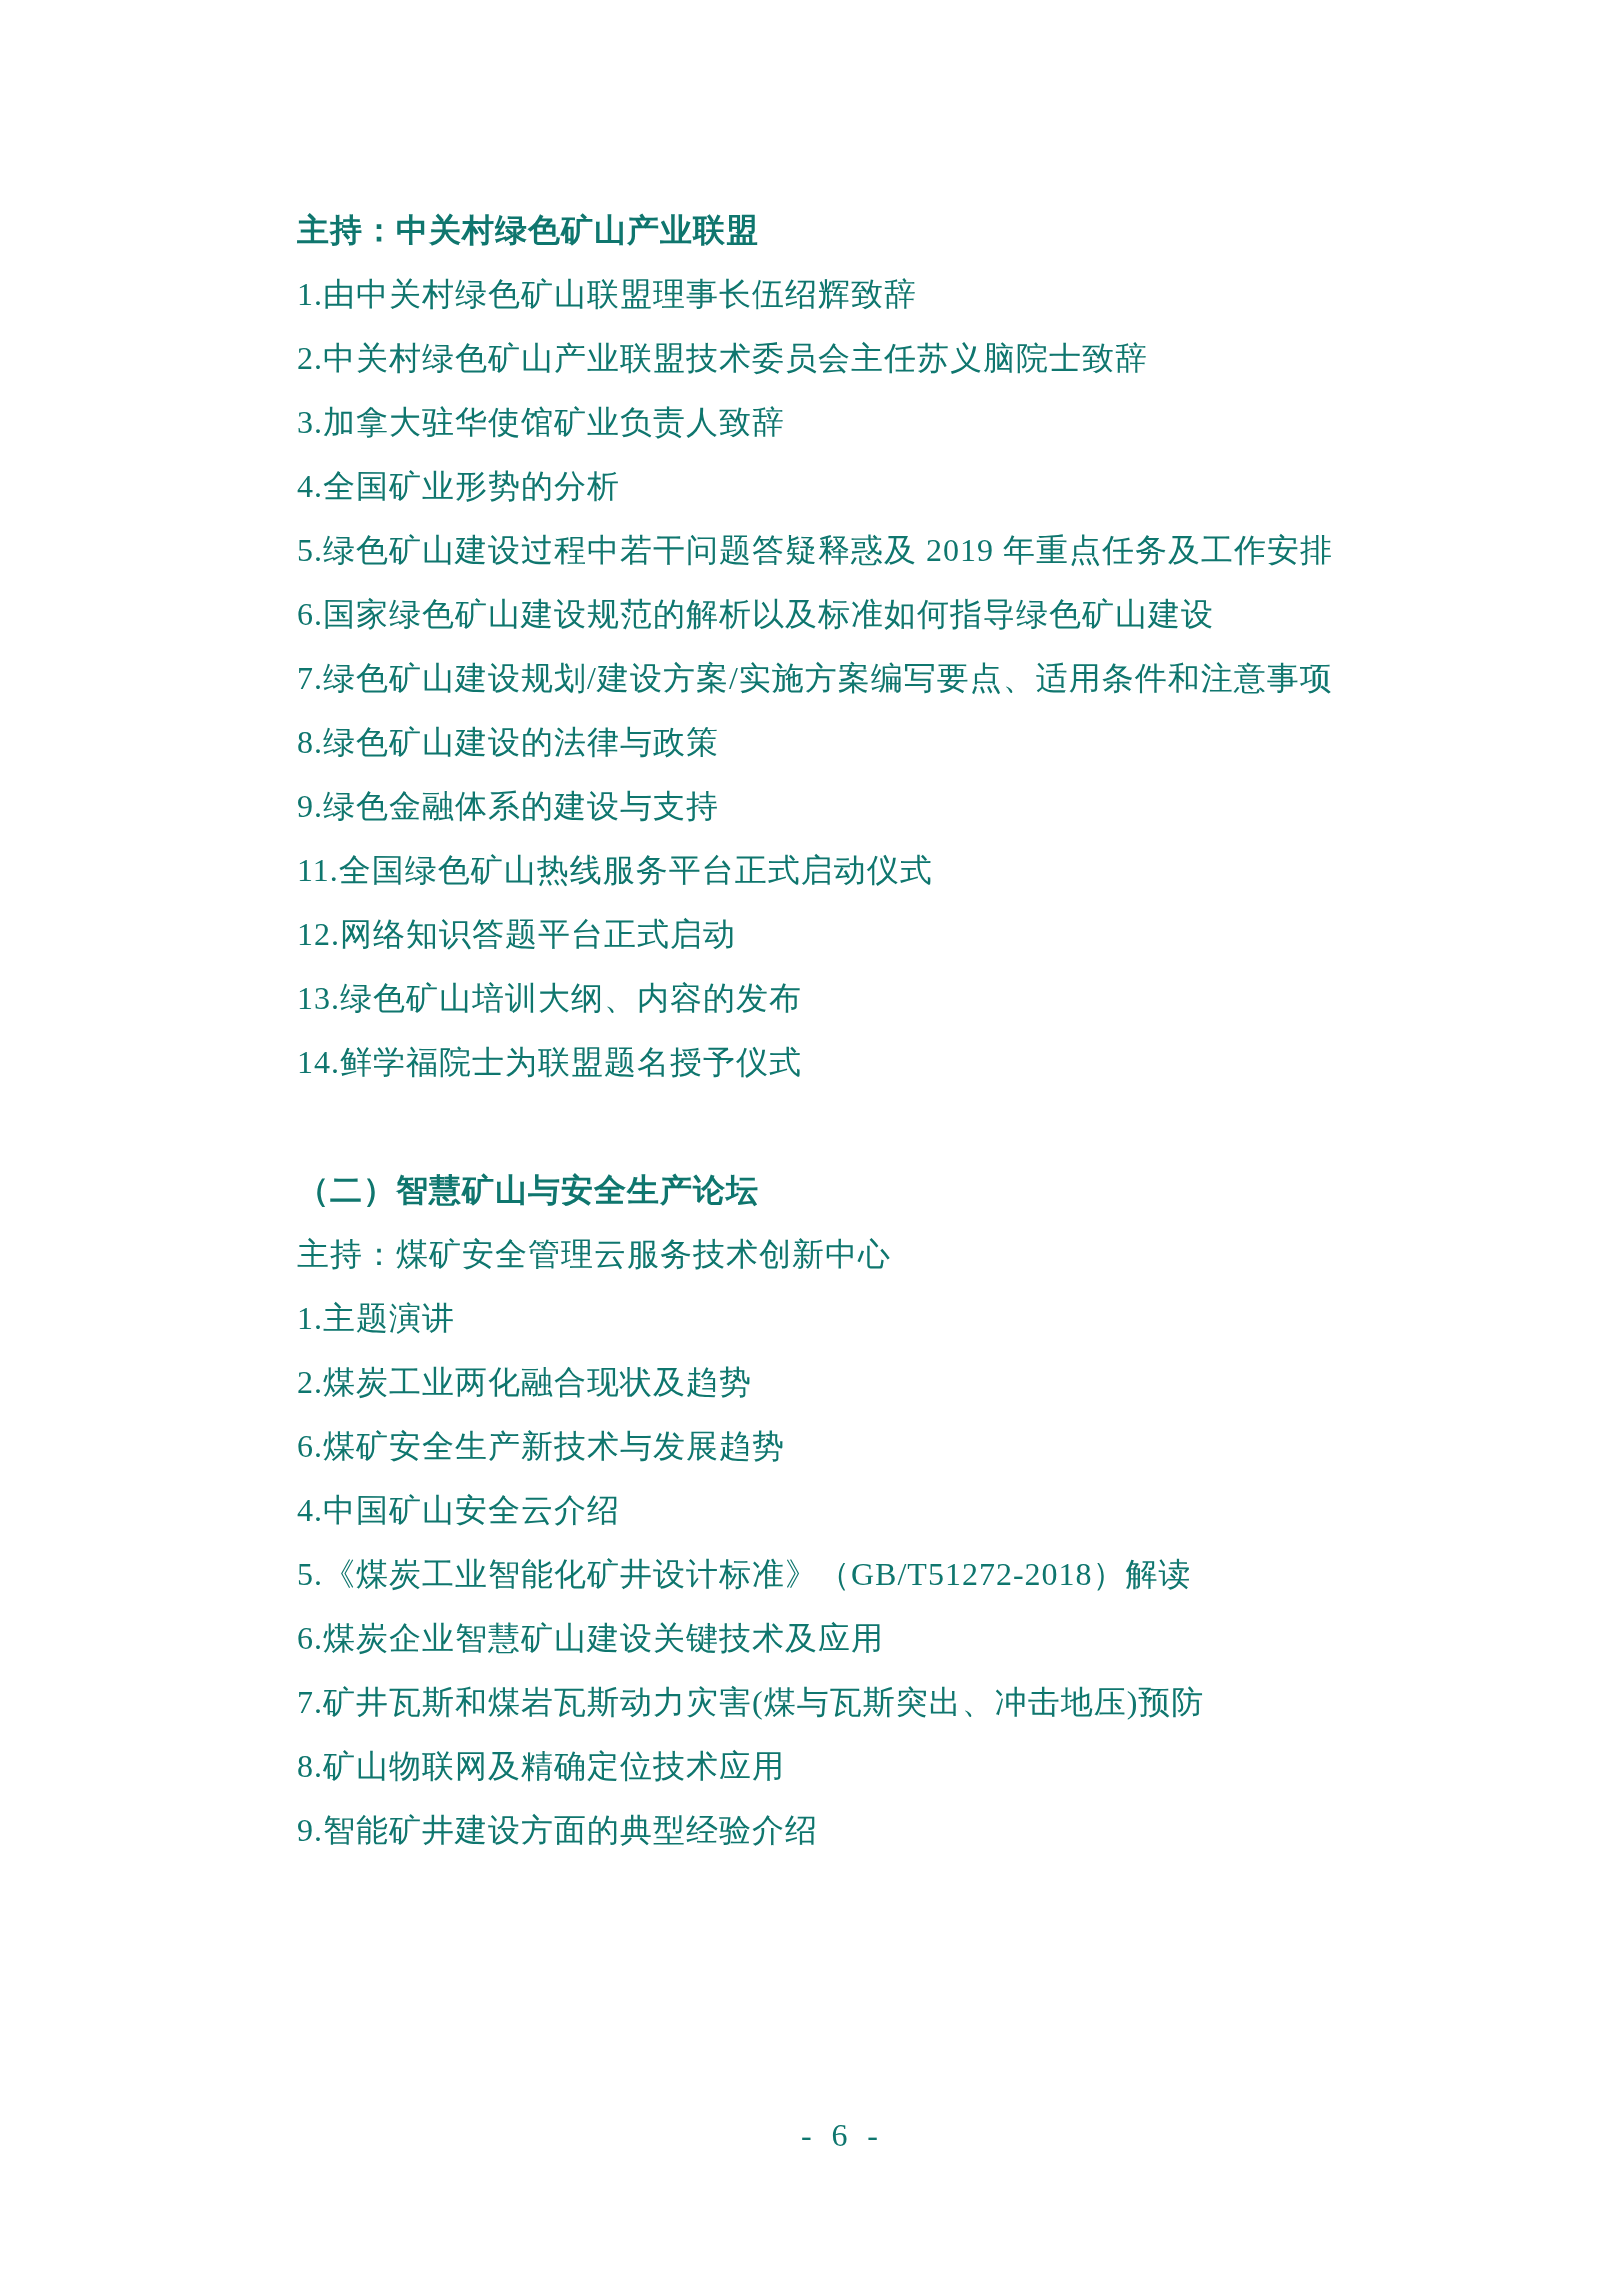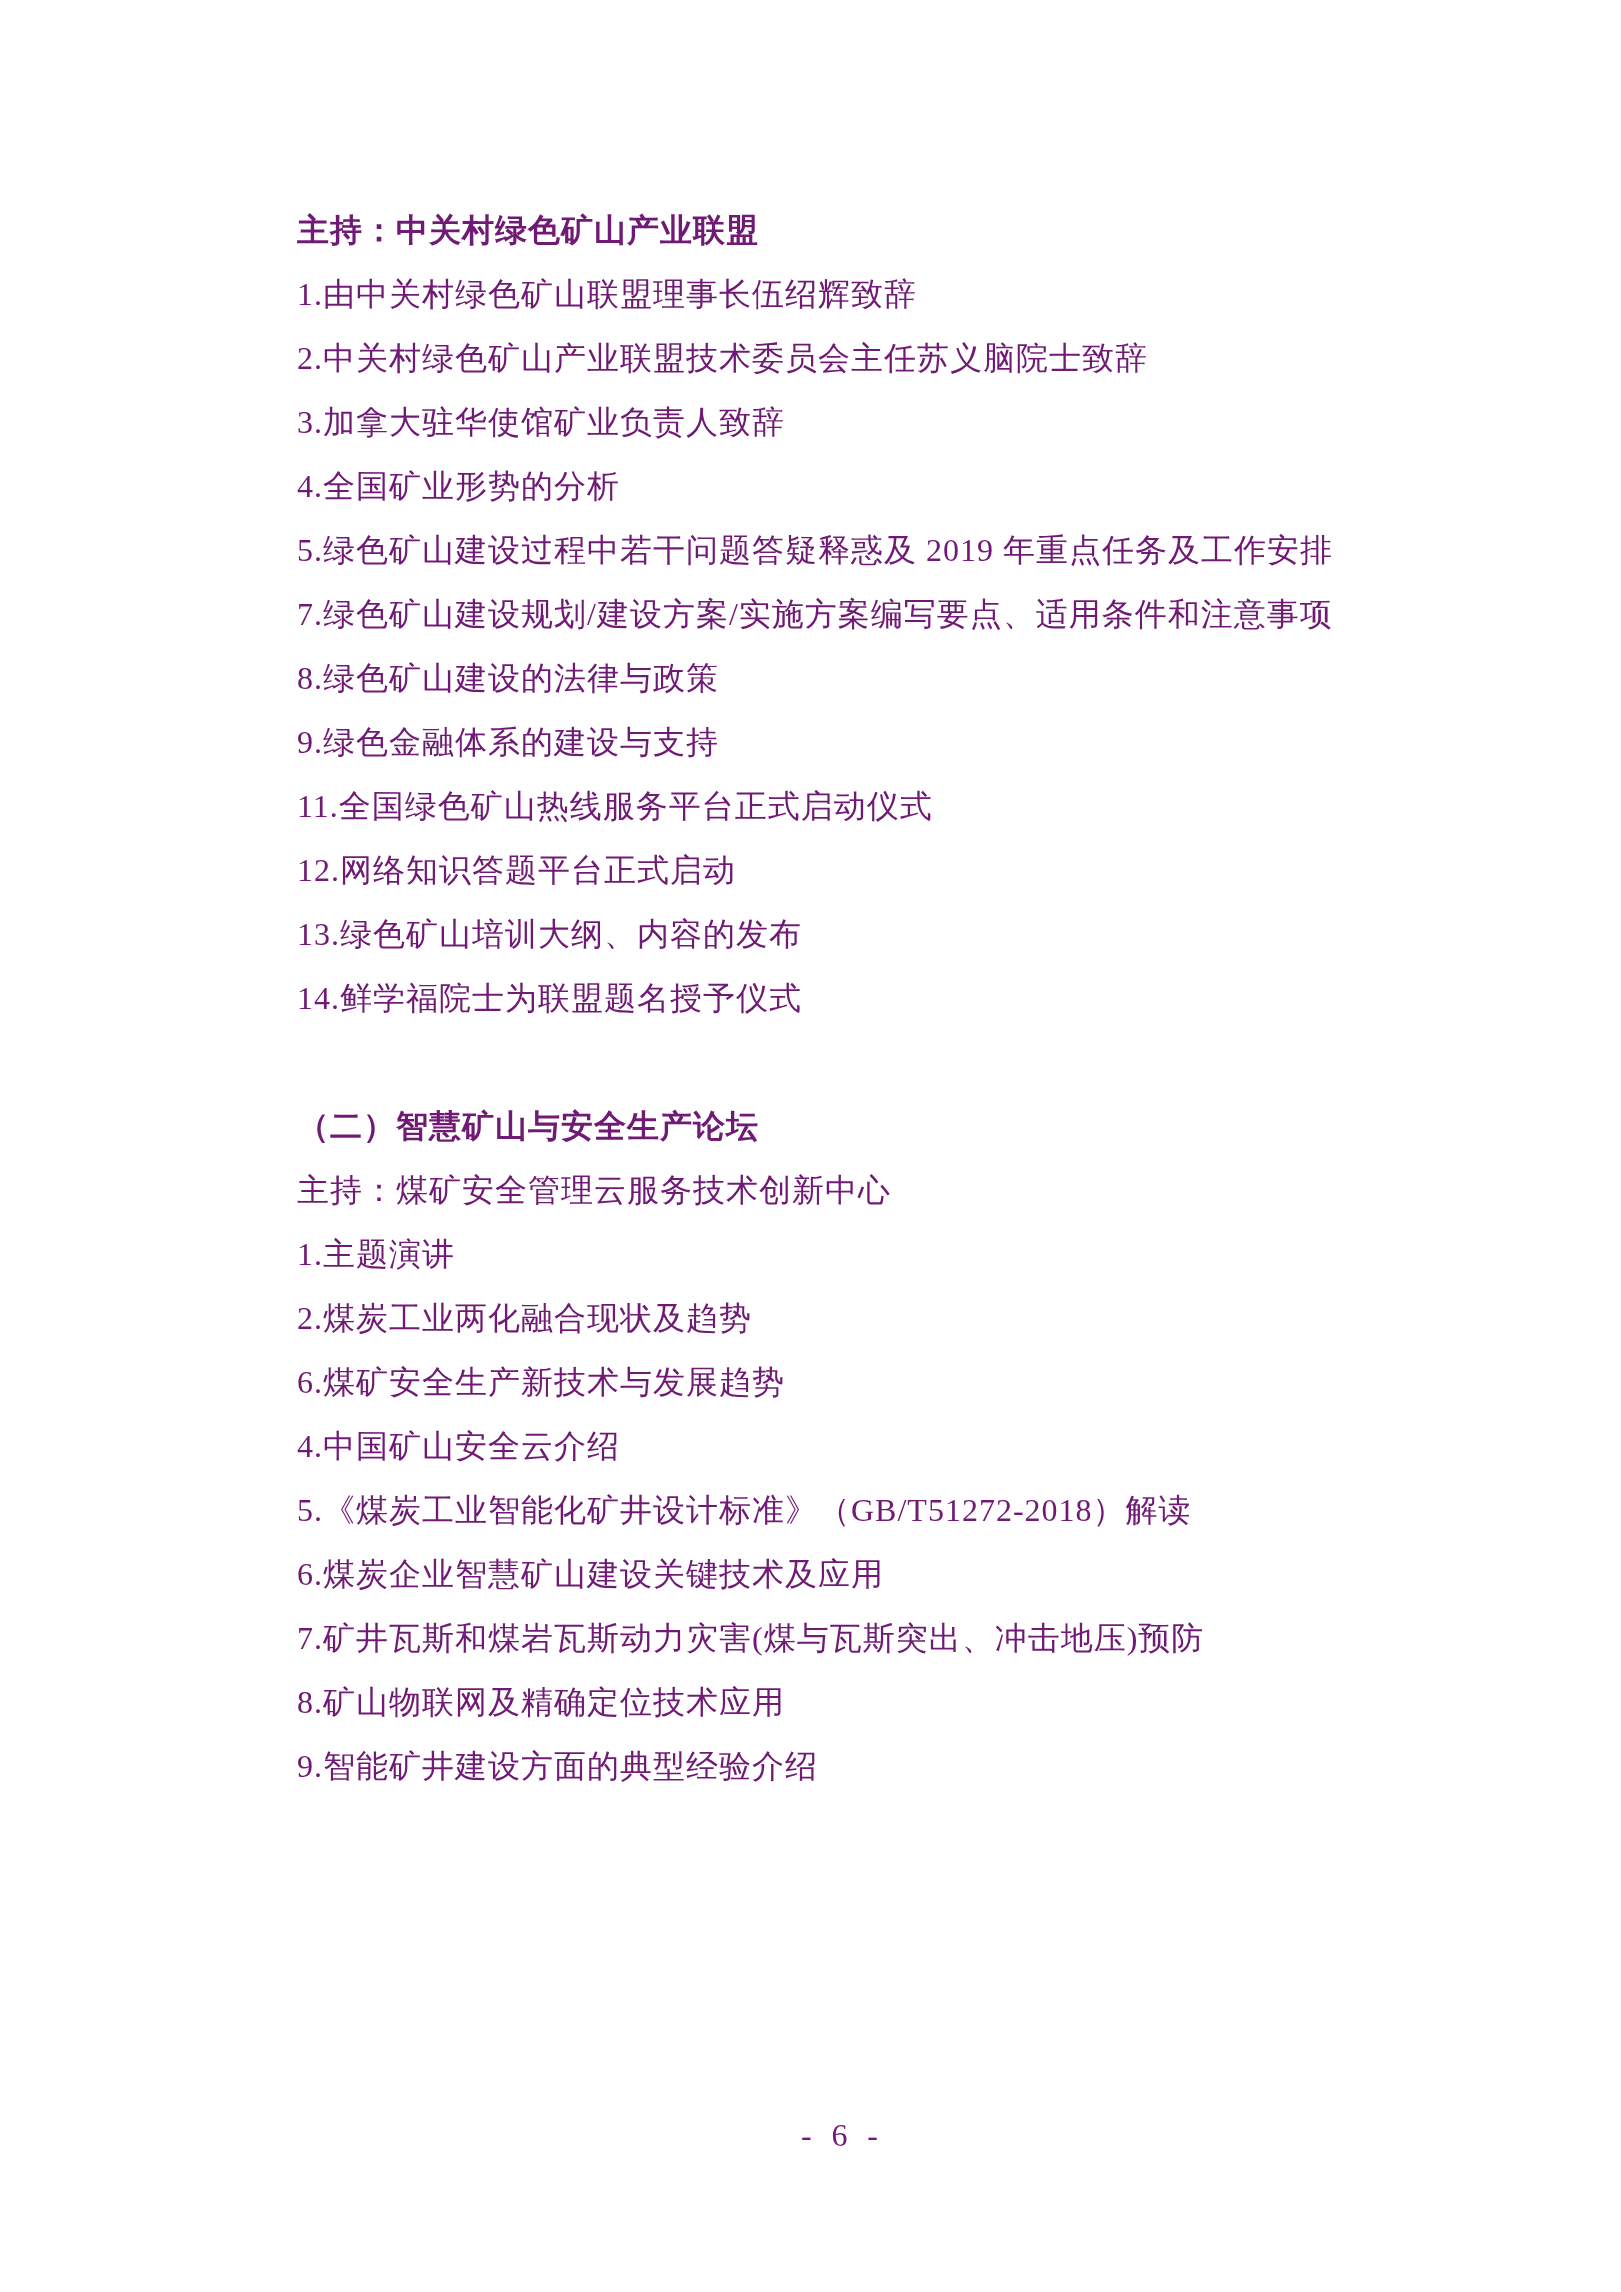--- a/index.html
+++ b/index.html
@@ -5,21 +5,21 @@
   html, body {
     margin: 0;
     padding: 0;
     background: #ffffff;
   }
   .page {
     position: relative;
     width: 1621px;
     height: 2293px;
     background: #ffffff;
-    color: #701a75;
+    color: #0f766e;
     font-family: "Liberation Serif", "DejaVu Serif", serif;
     overflow: hidden;
   }
   .content {
     position: absolute;
     left: 297px;
     top: 198px;
     width: 1176px;
   }
   .content p {
@@ -54,20 +54,21 @@
 
 <div class="page">
   <div class="content">
     <p class="heading-bold">主持：中关村绿色矿山产业联盟</p>
     <div>
         <p>1.由中关村绿色矿山联盟理事长伍绍辉致辞</p>
         <p>2.中关村绿色矿山产业联盟技术委员会主任苏义脑院士致辞</p>
         <p>3.加拿大驻华使馆矿业负责人致辞</p>
         <p>4.全国矿业形势的分析</p>
         <p>5.绿色矿山建设过程中若干问题答疑释惑及 2019 年重点任务及工作安排</p>
+        <p>6.国家绿色矿山建设规范的解析以及标准如何指导绿色矿山建设</p>
         <p>7.绿色矿山建设规划/建设方案/实施方案编写要点、适用条件和注意事项</p>
         <p>8.绿色矿山建设的法律与政策</p>
         <p>9.绿色金融体系的建设与支持</p>
         <p>11.全国绿色矿山热线服务平台正式启动仪式</p>
         <p>12.网络知识答题平台正式启动</p>
         <p>13.绿色矿山培训大纲、内容的发布</p>
         <p>14.鲜学福院士为联盟题名授予仪式</p>
       </div>
 
     <div class="spacer-line"></div>

